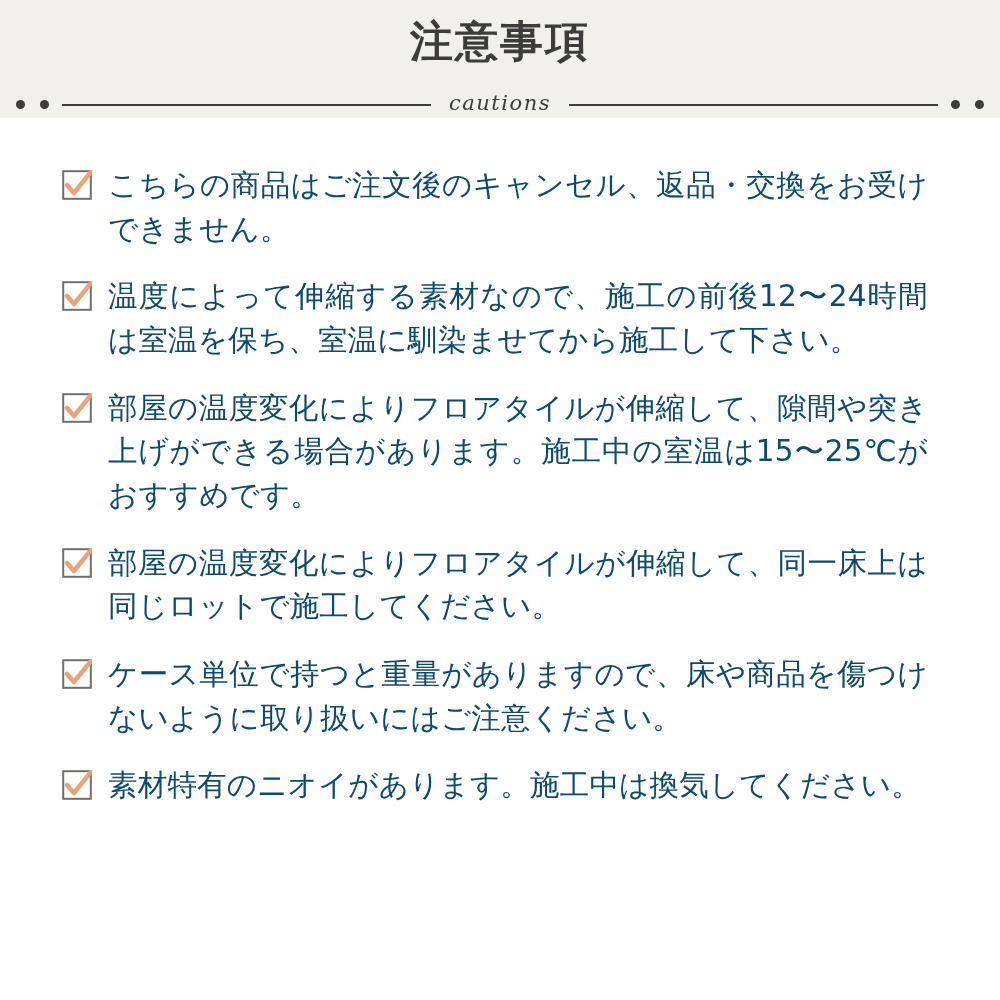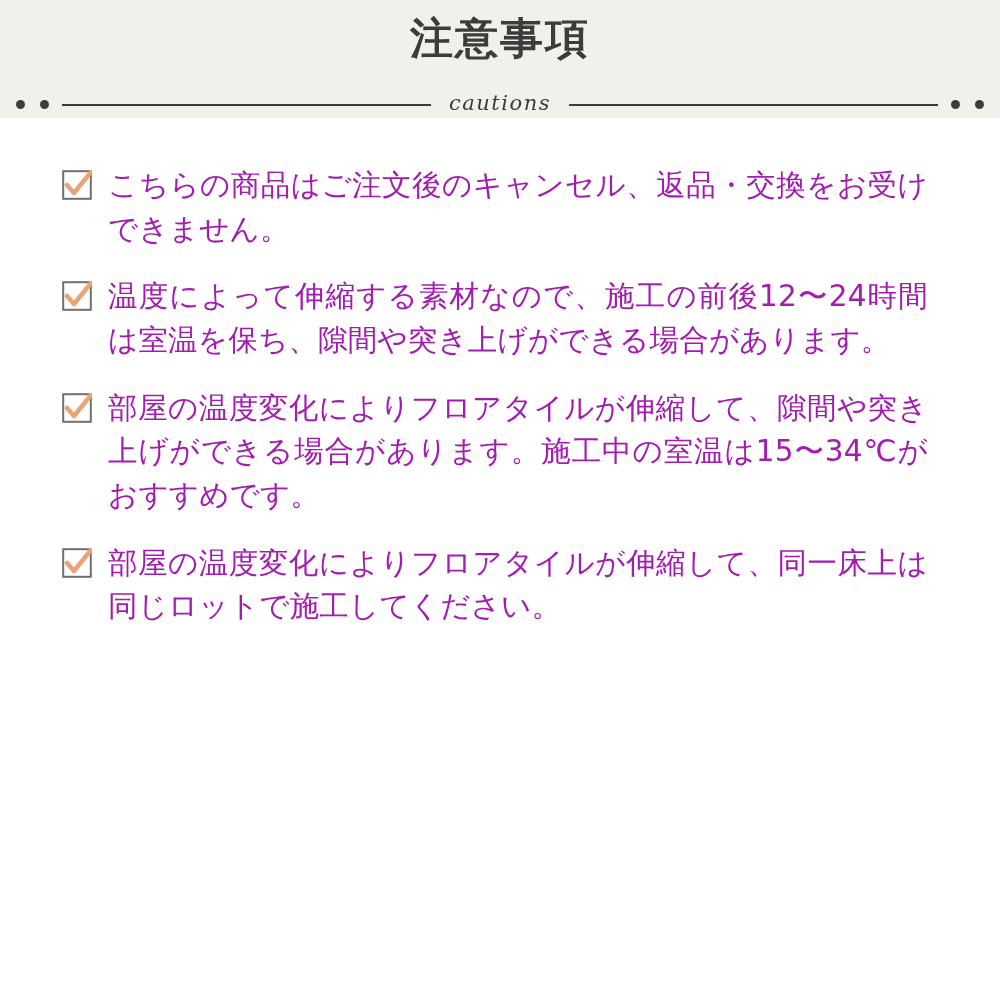--- a/index.html
+++ b/index.html
@@ -35,21 +35,21 @@
     padding-top: 18px;
     box-sizing: border-box;
   }
 
   .header-title {
     font-size: 43px;
     font-weight: bold;
     letter-spacing: 2px;
     color: #3c3c3a;
     line-height: 1.1;
-    font-family: Liberation Mono, monospace;
+    font-family: Liberation Serif, serif;
   }
 
   .header-rule {
     position: relative;
     width: 1000px;
     height: 40px;
     margin-top: 20px;
   }
 
   .rule-line {
@@ -115,21 +115,21 @@
     height: 30px;
     margin-top: 6px;
     margin-right: 16px;
     position: relative;
   }
   .check-icon svg { display: block; }
 
   .note-text {
     font-size: 29.5px;
     line-height: 1.48;
-    color: #a21caf;
+    color: #0c4a6e;
     letter-spacing: 0.2px;
     font-family: "DejaVu Sans", "Liberation Sans", sans-serif;
     text-align: justify;
     max-width: 820px;
   }
 </style>
 </head>
 <body>
 
 <div class="page">
@@ -160,41 +160,59 @@
         <span class="note-text">こちらの商品はご注文後のキャンセル、返品・交換をお受けできません。</span>
       </li>
 
       <li class="note-item">
         <span class="check-icon">
           <svg width="30" height="30" viewBox="0 0 30 30">
             <rect x="1.2" y="1.2" width="27.6" height="27.6" fill="none" stroke="#6f6f6c" stroke-width="2"></rect>
             <path d="M5 15 L12 23 L29 2" fill="none" stroke="#e8a477" stroke-width="4.5" stroke-linecap="round" stroke-linejoin="round"></path>
           </svg>
         </span>
-        <span class="note-text">温度によって伸縮する素材なので、施工の前後12〜24時間は室温を保ち、隙間や突き上げができる場合があります。</span>
-      </li>
-
-      <li class="note-item">
-        <span class="check-icon">
-          <svg width="30" height="30" viewBox="0 0 30 30">
-            <rect x="1.2" y="1.2" width="27.6" height="27.6" fill="none" stroke="#6f6f6c" stroke-width="2"></rect>
-            <path d="M5 15 L12 23 L29 2" fill="none" stroke="#e8a477" stroke-width="4.5" stroke-linecap="round" stroke-linejoin="round"></path>
-          </svg>
-        </span>
-        <span class="note-text">部屋の温度変化によりフロアタイルが伸縮して、隙間や突き上げができる場合があります。施工中の室温は15〜34℃がおすすめです。</span>
+        <span class="note-text">温度によって伸縮する素材なので、施工の前後12〜24時間は室温を保ち、室温に馴染ませてから施工して下さい。</span>
+      </li>
+
+      <li class="note-item">
+        <span class="check-icon">
+          <svg width="30" height="30" viewBox="0 0 30 30">
+            <rect x="1.2" y="1.2" width="27.6" height="27.6" fill="none" stroke="#6f6f6c" stroke-width="2"></rect>
+            <path d="M5 15 L12 23 L29 2" fill="none" stroke="#e8a477" stroke-width="4.5" stroke-linecap="round" stroke-linejoin="round"></path>
+          </svg>
+        </span>
+        <span class="note-text">部屋の温度変化によりフロアタイルが伸縮して、隙間や突き上げができる場合があります。施工中の室温は15〜25℃がおすすめです。</span>
       </li>
 
       <li class="note-item">
         <span class="check-icon">
           <svg width="30" height="30" viewBox="0 0 30 30">
             <rect x="1.2" y="1.2" width="27.6" height="27.6" fill="none" stroke="#6f6f6c" stroke-width="2"></rect>
             <path d="M5 15 L12 23 L29 2" fill="none" stroke="#e8a477" stroke-width="4.5" stroke-linecap="round" stroke-linejoin="round"></path>
           </svg>
         </span>
         <span class="note-text">部屋の温度変化によりフロアタイルが伸縮して、同一床上は同じロットで施工してください。</span>
       </li>
 
-
-
+      <li class="note-item">
+        <span class="check-icon">
+          <svg width="30" height="30" viewBox="0 0 30 30">
+            <rect x="1.2" y="1.2" width="27.6" height="27.6" fill="none" stroke="#6f6f6c" stroke-width="2"></rect>
+            <path d="M5 15 L12 23 L29 2" fill="none" stroke="#e8a477" stroke-width="4.5" stroke-linecap="round" stroke-linejoin="round"></path>
+          </svg>
+        </span>
+        <span class="note-text">ケース単位で持つと重量がありますので、床や商品を傷つけないように取り扱いにはご注意ください。</span>
+      </li>
+
+
+      <li class="note-item">
+        <span class="check-icon">
+          <svg width="30" height="30" viewBox="0 0 30 30">
+            <rect x="1.2" y="1.2" width="27.6" height="27.6" fill="none" stroke="#6f6f6c" stroke-width="2"></rect>
+            <path d="M5 15 L12 23 L29 2" fill="none" stroke="#e8a477" stroke-width="4.5" stroke-linecap="round" stroke-linejoin="round"></path>
+          </svg>
+        </span>
+        <span class="note-text">素材特有のニオイがあります。施工中は換気してください。</span>
+      </li>
 
     </ul>
   </div>
 </div>
 
 </body></html>

